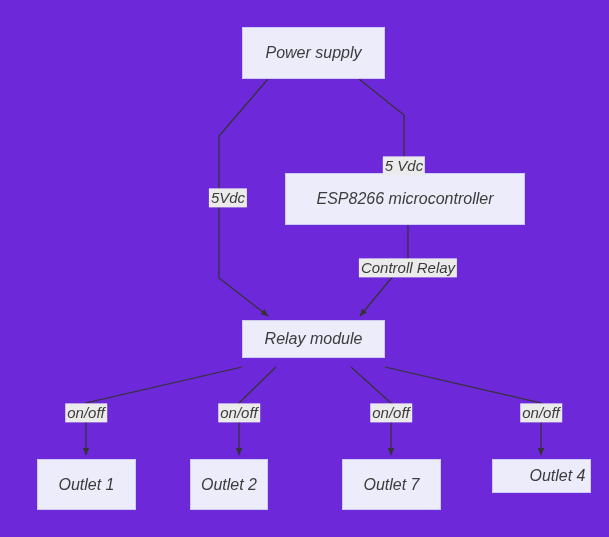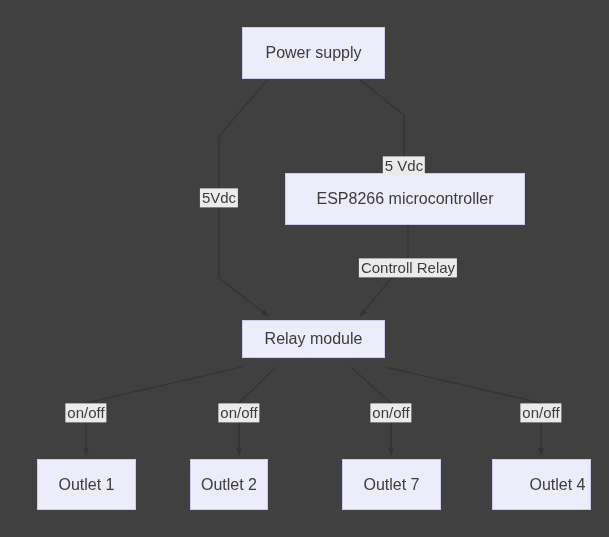--- a/index.html
+++ b/index.html
@@ -10,21 +10,22 @@
   body {
     width: 609px;
     height: 537px;
     overflow: hidden;
     font-family: "Liberation Sans", sans-serif;
   }
   #diagram-canvas {
     position: relative;
     width: 609px;
     height: 537px;
-    background: #404040;
+    background: #6d28d9;
+    font-style: italic;
   }
   #edge-layer {
     position: absolute;
     left: 0;
     top: 0;
     width: 609px;
     height: 537px;
   }
   .node {
     position: absolute;
@@ -96,25 +97,25 @@
   </div>
 
   <div class="node" style="left:190px; top:459px; width:78px; height:51px;">
     <span>Outlet 2</span>
   </div>
 
   <div class="node" style="left:342px; top:459px; width:99px; height:51px;">
     <span>Outlet 7</span>
   </div>
 
-  <div class="node" style="left:492px; top:459px; width:99px; height:51px;padding-left:32px;">
+  <div class="node" style="left:492px; top:459px; width:99px; height:34px;padding-left:32px;">
     <span>Outlet 4</span>
   </div>
 
-  <div class="edge-label" style="left:219px; top:198px;">5Vdc</div>
+  <div class="edge-label" style="left:228px; top:198px;">5Vdc</div>
 
   <div class="edge-label" style="left:404px; top:126px;margin-top:40px;">5 Vdc</div>
 
   <div class="edge-label" style="left:408px; top:268px;">Controll Relay</div>
 
   <div class="edge-label" style="left:86px; top:413px;">on/off</div>
 
   <div class="edge-label" style="left:239px; top:413px;">on/off</div>
 
   <div class="edge-label" style="left:391px; top:413px;">on/off</div>

